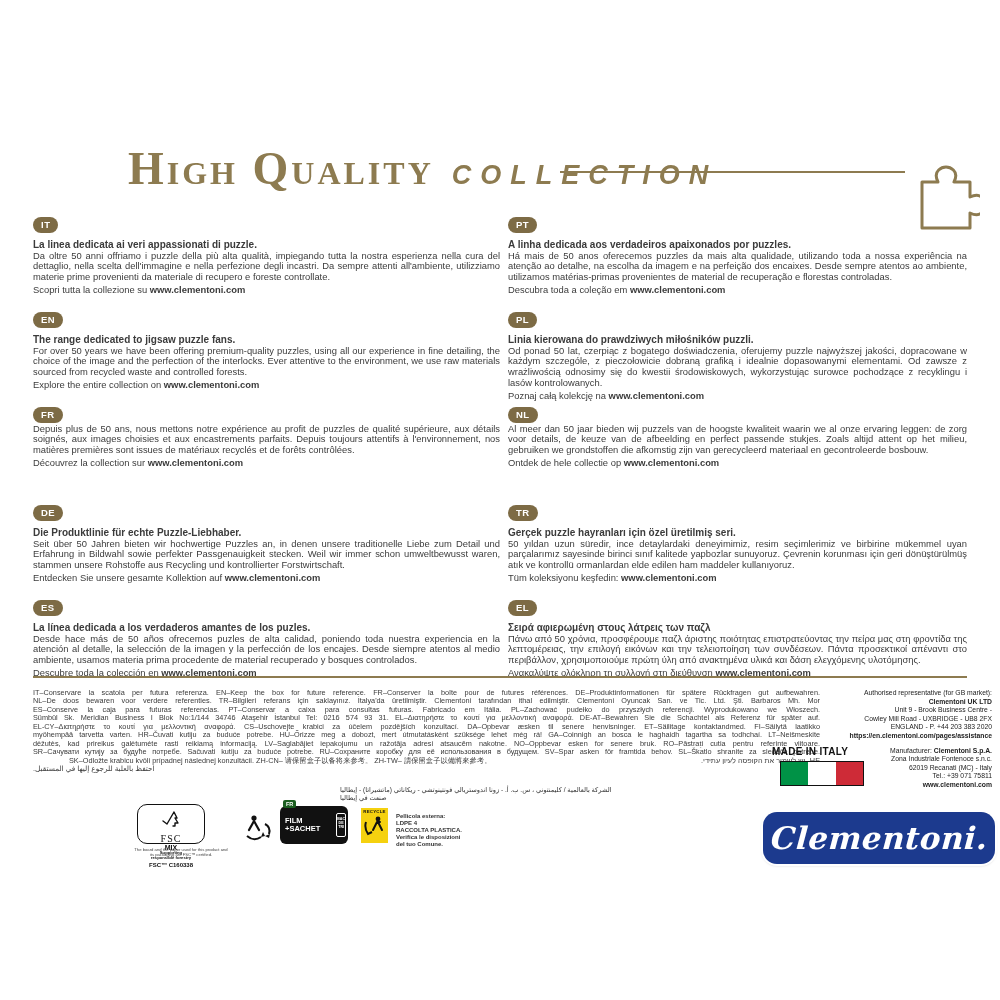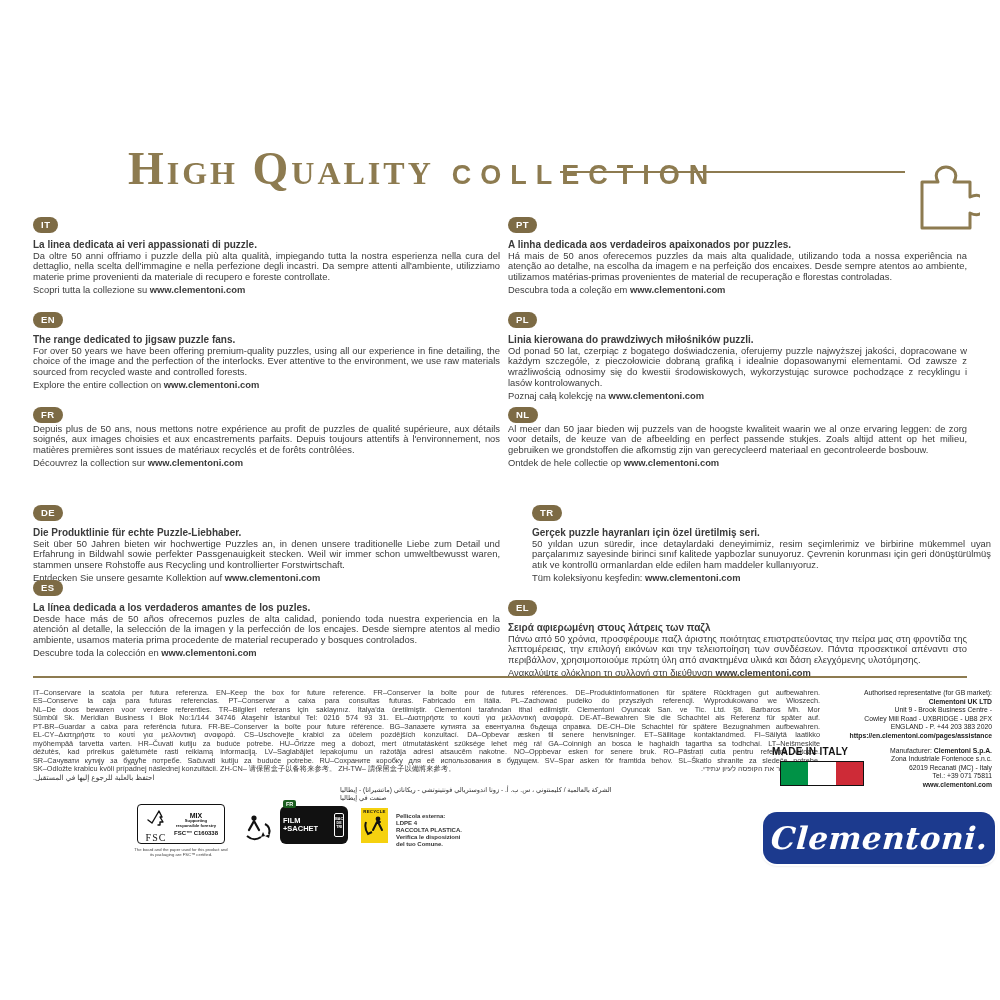--- a/index.html
+++ b/index.html
@@ -1,65 +1,65 @@
 <!DOCTYPE html>
 <html><head>
 <meta charset="utf-8">
 <style>
   html,body{margin:0;padding:0;}
   body{width:1000px;height:1000px;position:relative;background:#ffffff;
        font-family:"Liberation Sans",sans-serif;color:#3b3b3b;overflow:hidden;}
-  .abs{position:absolute;justify-content:flex-end;}
+  .abs{position:absolute;}
 
   
   .title-row{left:128px;top:146px;display:flex;align-items:baseline;color:#8d7b50;}
   .title-main{font-family:"Liberation Serif",serif;font-variant:small-caps;
               font-size:46px;letter-spacing:3px;font-weight:600;line-height:1;}
-  .title-sec{font-size:27px;letter-spacing:9px;font-weight:600;margin-left:18px;line-height:1;}
+  .title-sec{font-size:27px;letter-spacing:9px;font-weight:600;margin-left:18px;line-height:1;font-style:italic;}
   .title-rule{left:560px;top:171px;width:345px;height:2px;background:#8d7b50;}
   .puzzle-icon{left:910px;top:160px;}
 
   
   .section{width:467px;margin-top:16px;}
   .section.right{width:459px;}
   .badge{display:inline-block;background:#7d6b45;color:#fff;font-size:9.5px;
          font-weight:bold;padding:2.5px 8px;border-radius:10px;letter-spacing:.5px;}
   .sec-heading{font-weight:bold;font-size:10px;color:#3b3b3b;margin-top:6px;}
   .sec-body{font-size:9.4px;line-height:10.8px;text-align:justify;margin-top:1px;}
   .sec-footer{font-size:9.4px;margin-top:1px;}
   .sec-footer b{font-weight:bold;}
 
   
   .divider{left:33px;top:676px;width:934px;height:1.5px;background:#8d7b50;}
 
   
   .fineprint{left:33px;top:689px;width:787px;font-size:7.3px;line-height:8.45px;color:#3a3a3a;}
   .fp-line{text-align:justify;text-align-last:justify;}
-  .fp-split{display:flex;justify-content:space-between;}
+  .fp-split{display:flex;justify-content:space-between;margin-left:36px;}
   .fp-he{direction:rtl;}
   .fp-ar{text-align:left;direction:rtl;padding-right:10px;}
 
   
   .address{left:828px;top:689px;width:164px;text-align:right;font-size:6.8px;
            line-height:8.6px;color:#222;}
   .address .b{font-weight:bold;}
   .addr-gap{height:6px;}
 
   .made-in{left:772px;top:746px;font-size:10px;font-weight:bold;color:#111;letter-spacing:.3px;}
   .flag{left:780px;top:761px;width:84px;height:25px;border:1.5px solid #111;
         display:flex;box-sizing:border-box;}
   .flag div{flex:1;}
 
   
   .ar-company{left:340px;top:786px;width:330px;direction:rtl;text-align:left;
               font-size:6.6px;line-height:8px;color:#333;}
 
   
-  .fsc-box{left:137px;top:804px;width:88px;height:40px;border:1.6px solid #111;
-           border-radius:4px;display:flex;align-items:center;box-sizing:border-box;padding:2px 3px;}
+  .fsc-box{left:137px;top:804px;width:68px;height:40px;border:1.6px solid #111;
+           border-radius:10px;display:flex;align-items:center;box-sizing:border-box;padding:2px 3px;flex-direction:column;}
   .fsc-left{width:30px;text-align:center;color:#111;}
   .fsc-word{font-family:"Liberation Serif",serif;font-size:10px;letter-spacing:1px;color:#111;}
   .fsc-right{flex:1;text-align:center;color:#111;}
   .fsc-mix{font-weight:bold;font-size:7px;}
   .fsc-sub{font-size:4.2px;font-weight:bold;line-height:4.6px;}
   .fsc-code{font-size:6px;font-weight:bold;margin-top:1.5px;}
   .fsc-caption{left:133px;top:848px;width:96px;font-size:4.2px;line-height:4.8px;
                text-align:center;color:#444;}
   .triman{left:243px;top:812px;}
   .film-label{left:280px;top:806px;width:68px;height:38px;background:#111;border-radius:6px;
@@ -114,21 +114,21 @@
   <span class="badge">FR</span>
   <div class="sec-body">Depuis plus de 50 ans, nous mettons notre expérience au profit de puzzles de qualité supérieure, aux détails soignés, aux images choisies et aux encastrements parfaits. Depuis toujours attentifs à l'environnement, nos matières premières sont issues de matériaux recyclés et de forêts contrôlées.</div>
   <div class="sec-footer"><span>Découvrez la collection sur </span><b>www.clementoni.com</b></div>
 </div>
 <div class="abs section" style="left:33px;top:486px">
   <span class="badge">DE</span>
   <div class="sec-heading">Die Produktlinie für echte Puzzle-Liebhaber.</div>
   <div class="sec-body">Seit über 50 Jahren bieten wir hochwertige Puzzles an, in denen unsere traditionelle Liebe zum Detail und Erfahrung in Bildwahl sowie perfekter Passgenauigkeit stecken. Weil wir immer schon umweltbewusst waren, stammen unsere Rohstoffe aus Recycling und kontrollierter Forstwirtschaft.</div>
   <div class="sec-footer"><span>Entdecken Sie unsere gesamte Kollektion auf </span><b>www.clementoni.com</b></div>
 </div>
-<div class="abs section" style="left:33px;top:561px">
+<div class="abs section" style="left:33px;top:581px">
   <span class="badge">ES</span>
   <div class="sec-heading">La línea dedicada a los verdaderos amantes de los puzles.</div>
   <div class="sec-body">Desde hace más de 50 años ofrecemos puzles de alta calidad, poniendo toda nuestra experiencia en la atención al detalle, la selección de la imagen y la perfección de los encajes. Desde siempre atentos al medio ambiente, usamos materia prima procedente de material recuperado y bosques controlados.</div>
   <div class="sec-footer"><span>Descubre toda la colección en </span><b>www.clementoni.com</b></div>
 </div>
 
 <div class="abs section right" style="left:508px;top:198px">
   <span class="badge">PT</span>
   <div class="sec-heading">A linha dedicada aos verdadeiros apaixonados por puzzles.</div>
   <div class="sec-body">Há mais de 50 anos oferecemos puzzles da mais alta qualidade, utilizando toda a nossa experiência na atenção ao detalhe, na escolha da imagem e na perfeição dos encaixes. Desde sempre atentos ao ambiente, utilizamos matérias-primas provenientes de material de recuperação e florestas controladas.</div>
@@ -138,41 +138,40 @@
   <span class="badge">PL</span>
   <div class="sec-heading">Linia kierowana do prawdziwych miłośników puzzli.</div>
   <div class="sec-body">Od ponad 50 lat, czerpiąc z bogatego doświadczenia, oferujemy puzzle najwyższej jakości, dopracowane w każdym szczególe, z pieczołowicie dobraną grafiką i idealnie dopasowanymi elementami. Od zawsze z wrażliwością odnosimy się do kwestii środowiskowych, wykorzystując surowce pochodzące z recyklingu i lasów kontrolowanych.</div>
   <div class="sec-footer"><span>Poznaj całą kolekcję na </span><b>www.clementoni.com</b></div>
 </div>
 <div class="abs section right" style="left:508px;top:388px">
   <span class="badge">NL</span>
   <div class="sec-body">Al meer dan 50 jaar bieden wij puzzels van de hoogste kwaliteit waarin we al onze ervaring leggen: de zorg voor details, de keuze van de afbeelding en perfect passende stukjes. Zoals altijd attent op het milieu, gebruiken we grondstoffen die afkomstig zijn van gerecycleerd materiaal en gecontroleerde bosbouw.</div>
   <div class="sec-footer"><span>Ontdek de hele collectie op </span><b>www.clementoni.com</b></div>
 </div>
-<div class="abs section right" style="left:532px;top:486px">
+<div class="abs section right" style="left:508px;top:486px">
   <span class="badge">TR</span>
   <div class="sec-heading">Gerçek puzzle hayranları için özel üretilmiş seri.</div>
   <div class="sec-body">50 yıldan uzun süredir, ince detaylardaki deneyimimiz, resim seçimlerimiz ve birbirine mükemmel uyan parçalarımız sayesinde birinci sınıf kalitede yapbozlar sunuyoruz. Çevrenin korunması için geri dönüştürülmüş atık ve kontrollü ormanlardan elde edilen ham maddeler kullanıyoruz.</div>
   <div class="sec-footer"><span>Tüm koleksiyonu keşfedin: </span><b>www.clementoni.com</b></div>
 </div>
 <div class="abs section right" style="left:508px;top:581px">
   <span class="badge">EL</span>
   <div class="sec-heading">Σειρά αφιερωμένη στους λάτρεις των παζλ</div>
   <div class="sec-body">Πάνω από 50 χρόνια, προσφέρουμε παζλ άριστης ποιότητας επιστρατεύοντας την πείρα μας στη φροντίδα της λεπτομέρειας, την επιλογή εικόνων και την τελειοποίηση των συνδέσεων. Πάντα προσεκτικοί απέναντι στο περιβάλλον, χρησιμοποιούμε πρώτη ύλη από ανακτημένα υλικά και δάση ελεγχόμενης υλοτόμησης.</div>
   <div class="sec-footer"><span>Ανακαλύψτε ολόκληρη τη συλλογή στη διεύθυνση </span><b>www.clementoni.com</b></div>
 </div>
 
 <div class="abs divider"></div>
 
 <div class="abs fineprint">
   <div class="fp-line">IT–Conservare la scatola per futura referenza. EN–Keep the box for future reference. FR–Conserver la boîte pour de futures références. DE–Produktinformationen für spätere Rückfragen gut aufbewahren.</div>
+  <div class="fp-line">NL–De doos bewaren voor verdere referenties. TR–Bilgileri referans için saklayınız. İtalya'da üretilmiştir. Clementoni tarafından ithal edilmiştir. Clementoni Oyuncak San. ve Tic. Ltd. Şti. Barbaros Mh. Mor</div>
   <div class="fp-line">ES–Conserve la caja para futuras referencias. PT–Conservar a caixa para consultas futuras. Fabricado em Itália. PL–Zachować pudełko do przyszłych referencji. Wyprodukowano we Włoszech.</div>
-  <div class="fp-line">NL–De doos bewaren voor verdere referenties. TR–Bilgileri referans için saklayınız. İtalya'da üretilmiştir. Clementoni tarafından ithal edilmiştir. Clementoni Oyuncak San. ve Tic. Ltd. Şti. Barbaros Mh. Mor</div>
   <div class="fp-line">Sümbül Sk. Meridian Business I Blok No:1/144 34746 Ataşehir İstanbul Tel: 0216 574 93 31. EL–Διατηρήστε το κουτί για μελλοντική αναφορά. DE-AT–Bewahren Sie die Schachtel als Referenz für später auf.</div>
-  <div class="fp-line">PT-BR–Guardar a caixa para referência futura. FR-BE–Conserver la boîte pour future référence. BG–Запазете кутията за евентуална бъдеща справка. DE-CH–Die Schachtel für spätere Bezugnahmen aufbewahren.</div>
   <div class="fp-line">EL-CY–Διατηρήστε το κουτί για μελλοντική αναφορά. CS–Uschovejte krabici za účelem pozdějších konzultací. DA–Opbevar æsken til senere henvisninger. ET–Säilitage kontaktandmed. FI–Säilytä laatikko</div>
   <div class="fp-line">myöhempää tarvetta varten. HR–Čuvati kutiju za buduće potrebe. HU–Őrizze meg a dobozt, mert útmutatásként szüksége lehet még rá! GA–Coinnigh an bosca le haghaidh tagartha sa todhchaí. LT–Neišmeskite</div>
   <div class="fp-line">dėžutės, kad prireikus galėtumėte rasti reikiamą informaciją. LV–Saglabājiet iepakojumu un ražotāja adresi atsaucēm nakotne. NO–Oppbevar esken for senere bruk. RO–Păstrați cutia pentru referințe viitoare.</div>
   <div class="fp-line">SR–Сачувати кутију за будуће потребе. Sačuvati kutiju za buduće potrebe. RU–Сохраните коробку для её использования в будущем. SV–Spar asken för framtida behov. SL–Škatlo shranite za sledeče potrebe.</div>
   <div class="fp-split">
     <span>SK–Odložte krabicu kvôli prípadnej následnej konzultácii. ZH-CN– 请保留盒子以备将来参考。      ZH-TW– 請保留盒子以備將來參考。</span>
     <span class="fp-he">HE- יש לשמור את הקופסה לעיון עתידי.</span>
   </div>
   <div class="fp-ar">احتفظ بالعلبة للرجوع إليها في المستقبل.</div>
 </div>

